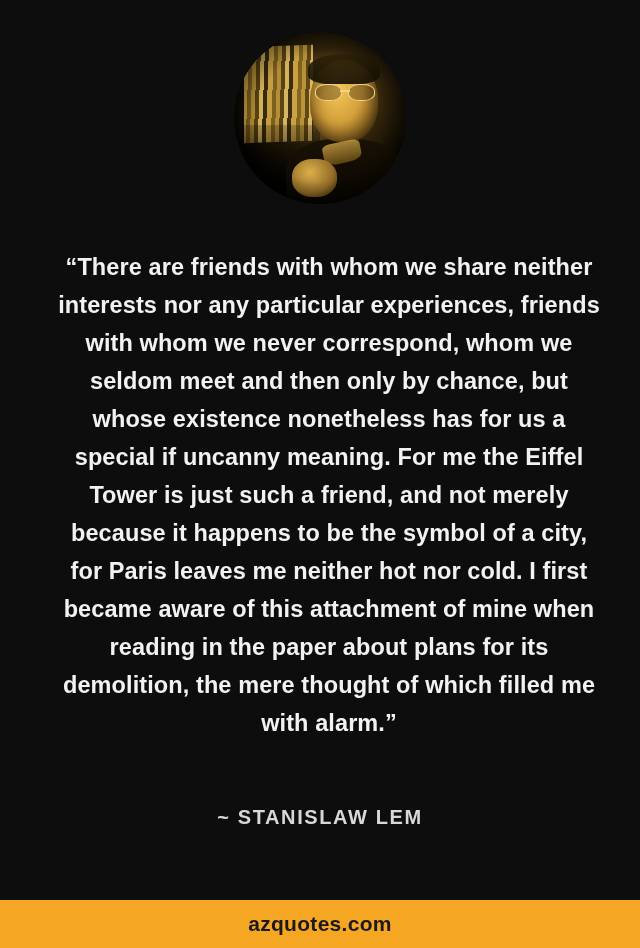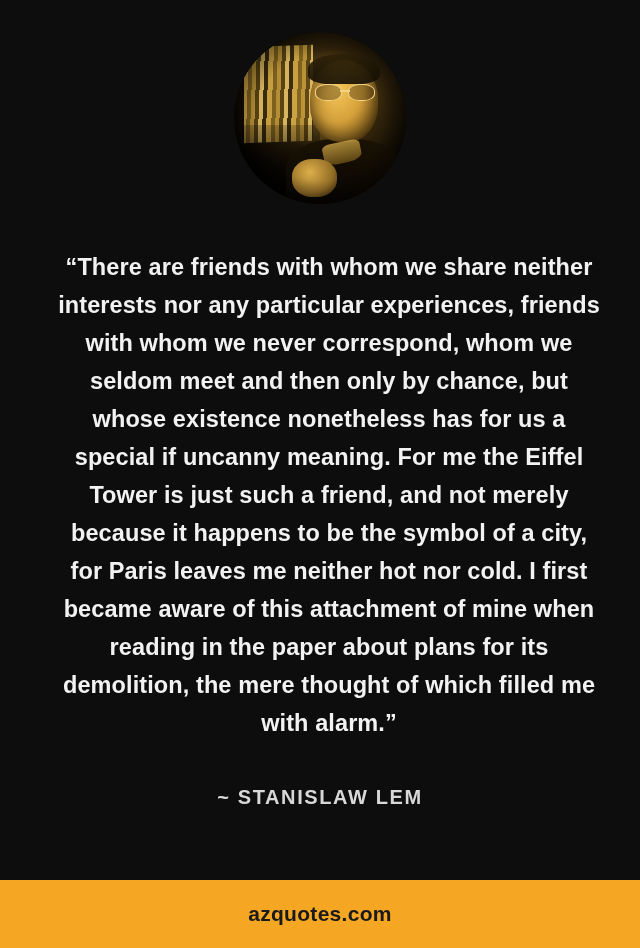--- a/index.html
+++ b/index.html
@@ -159,31 +159,31 @@
     margin: 44px 36px 0 54px;
     color: #f2f2f2;
     font-size: 23.5px;
     line-height: 38px;
     font-weight: bold;
     text-align: center;
     letter-spacing: 0.1px;
     max-width: 568px;
   }
   .author {
-    margin-top: 44px;
+    margin-top: 64px;
     color: #d8d8d8;
     font-size: 20px;
     font-weight: bold;
     letter-spacing: 1.6px;
     text-align: center;
   }
   .spacer { flex: 1 1 auto; }
   .footer {
     width: 640px;
-    height: 68px;
+    height: 48px;
     background: #f5a623;
     display: flex;
     align-items: center;
     justify-content: center;
     flex: none;
   }
   .footer-text {
     color: #1a1a1a;
     font-size: 21px;
     font-weight: bold;

